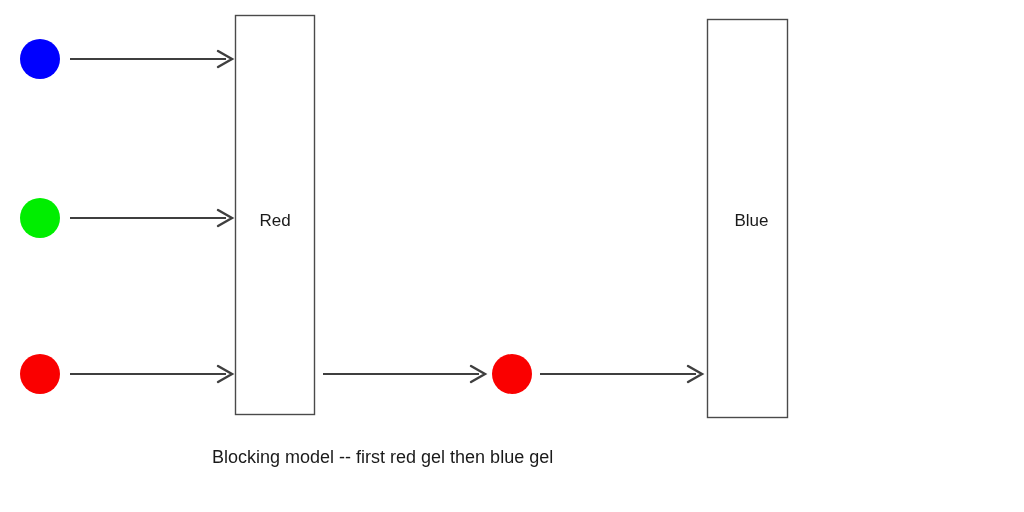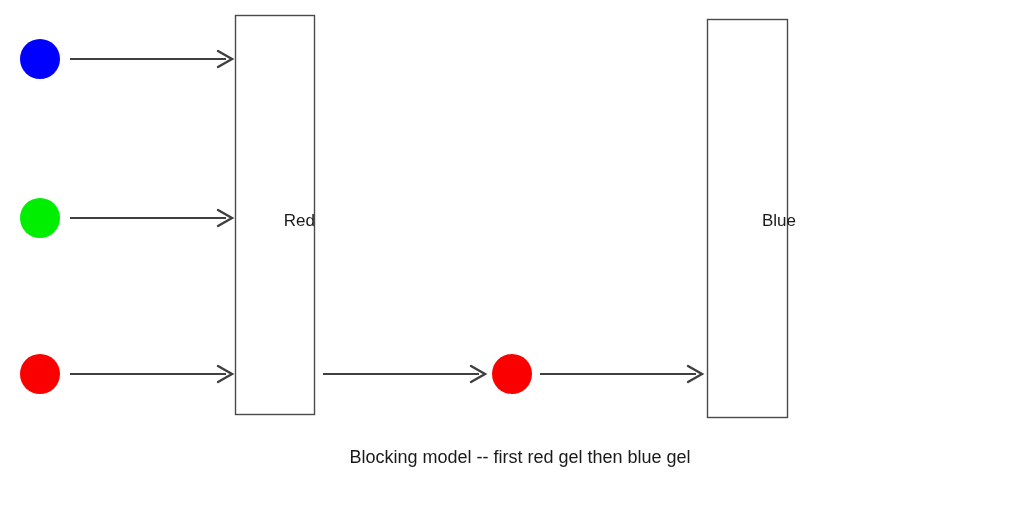--- a/index.html
+++ b/index.html
@@ -24,40 +24,40 @@
     top: 0;
     width: 1024px;
     height: 512px;
     display: block;
   }
   .gel-label {
     position: absolute;
     font-family: "Liberation Sans", sans-serif;
     font-size: 17px;
     color: #1a1a1a;
-    text-align: right;
+    text-align: center;
     white-space: nowrap;
     line-height: 1;
   }
   #gel-label-red {
     left: 235px;
     top: 212px;
     width: 80px;
   }
   #gel-label-blue {
     left: 707px;
     top: 212px;
     width: 89px;
   }
   #diagram-caption {
     position: absolute;
     left: 212px;
     top: 447px;
     width: 616px;
-    text-align: center;
+    text-align: left;
     font-family: "Liberation Sans", sans-serif;
     font-size: 18px;
     color: #1a1a1a;
     white-space: nowrap;
     line-height: 1.2;
   }
 </style>
 </head>
 <body>
 

